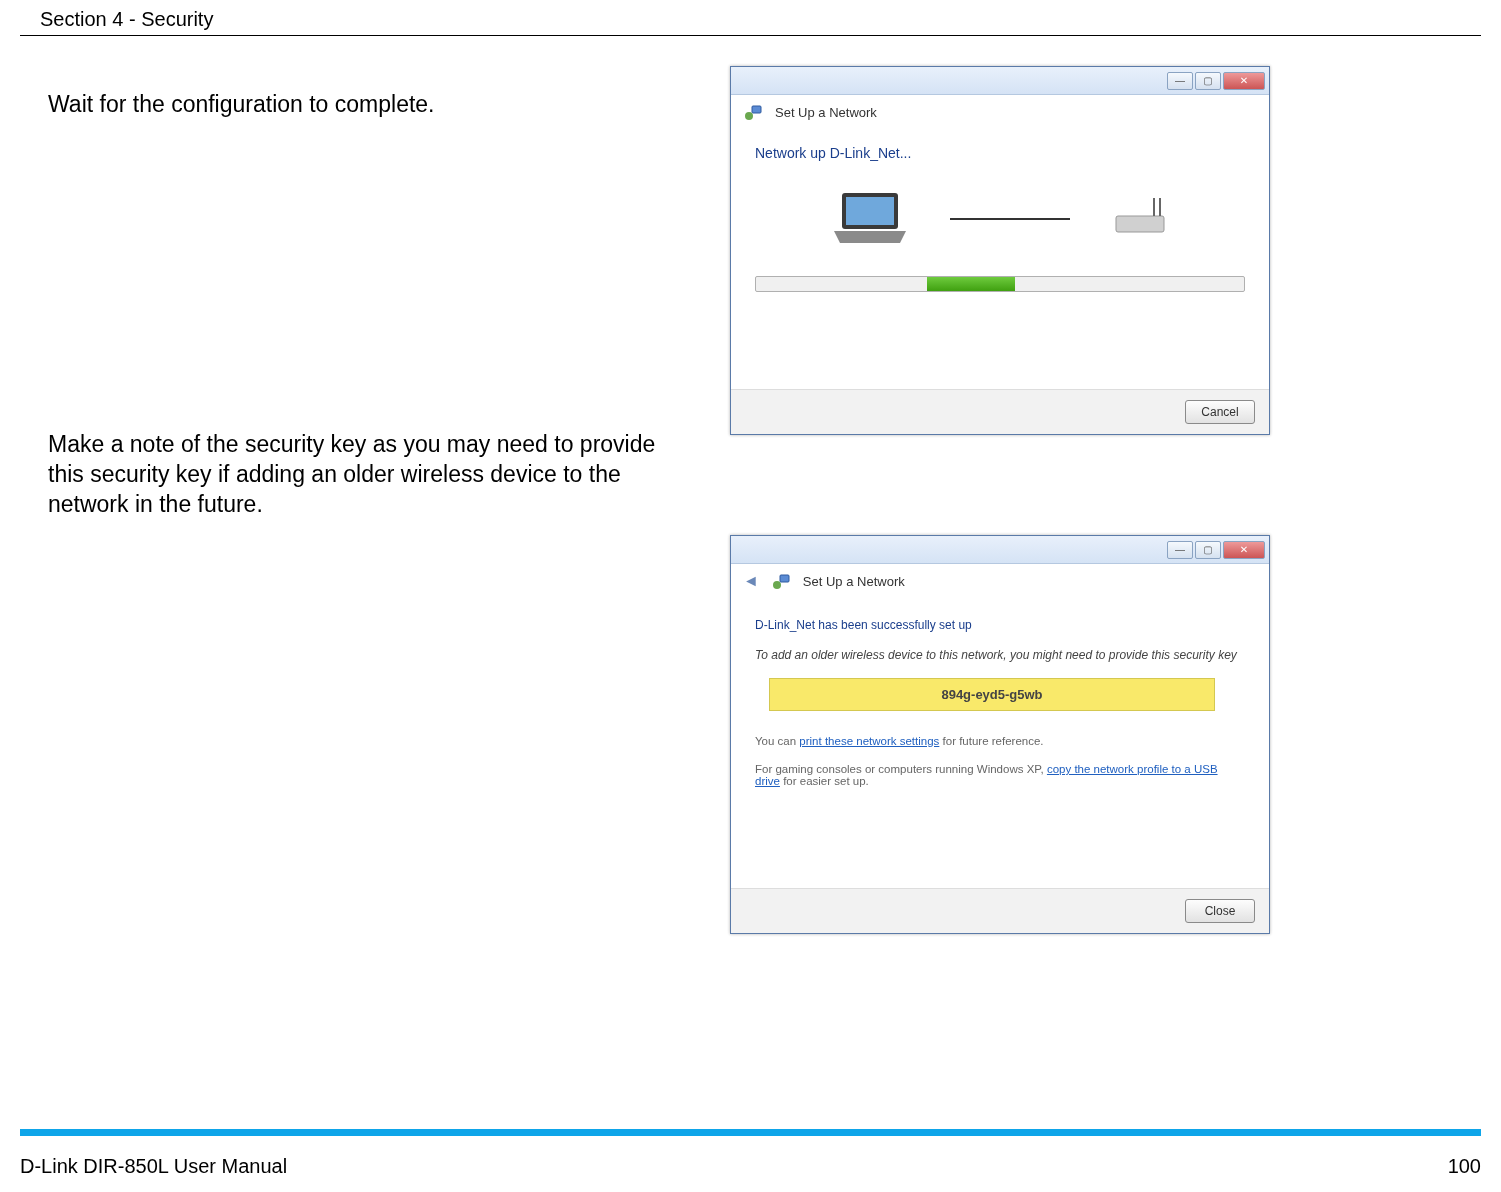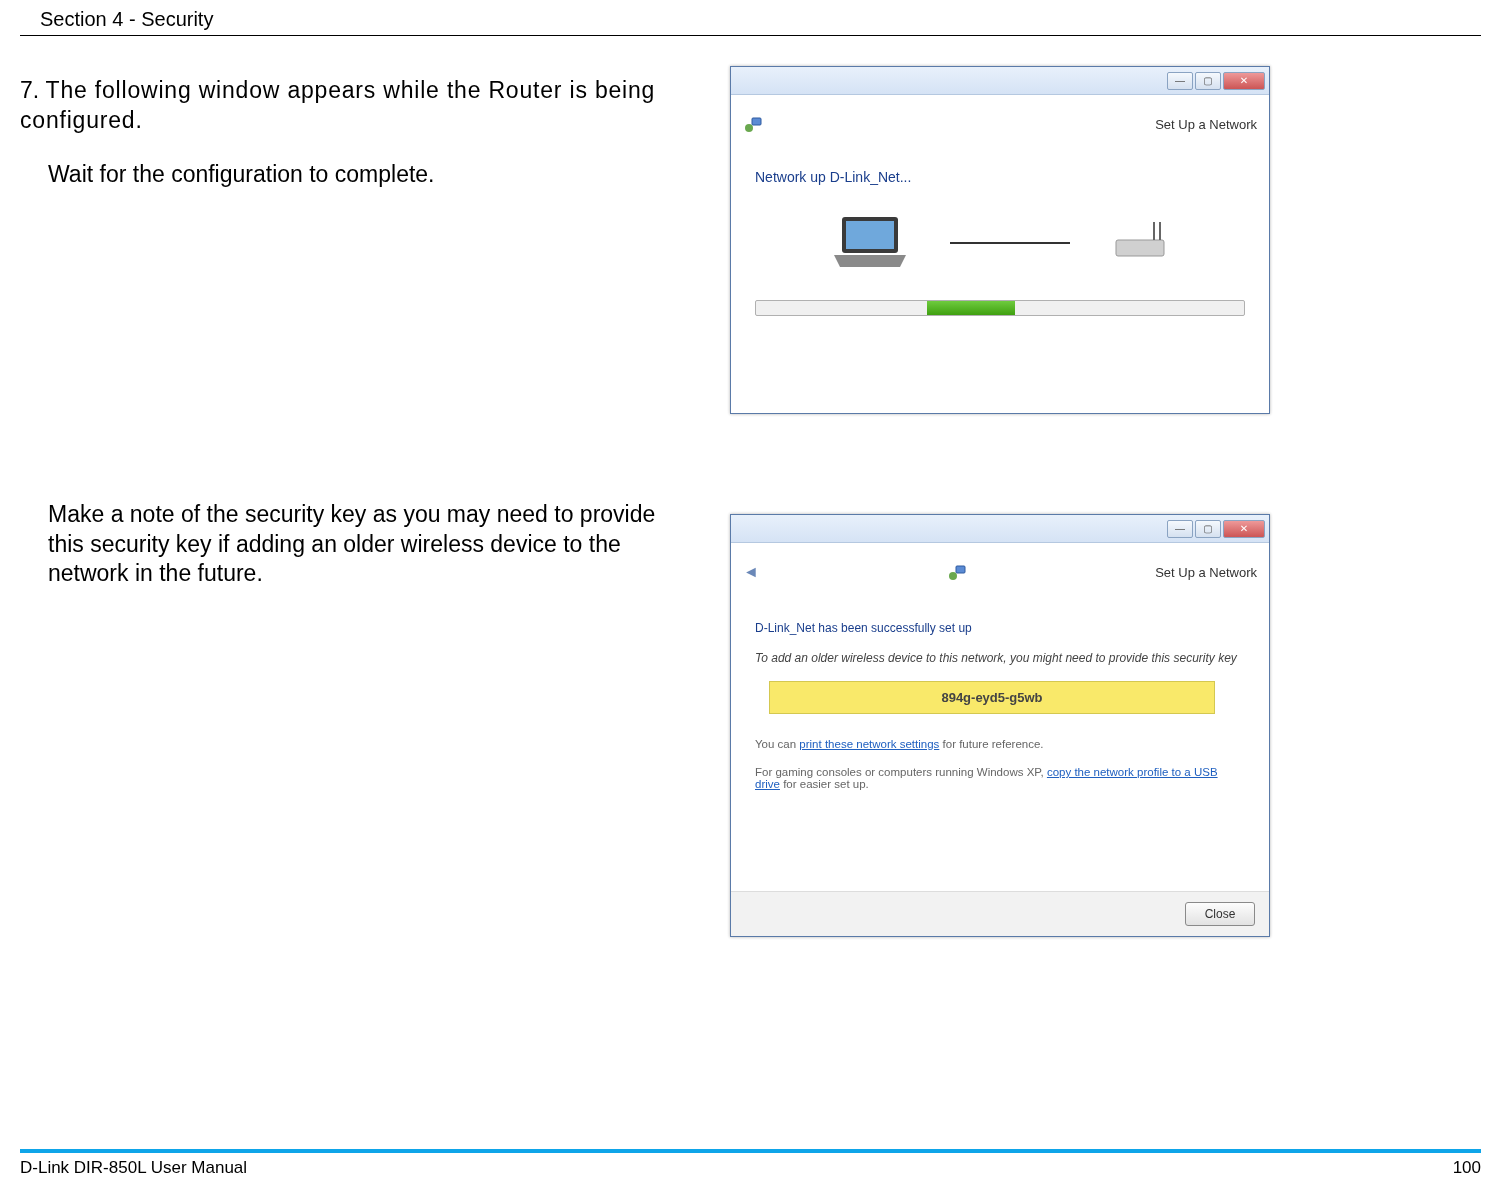--- a/index.html
+++ b/index.html
@@ -88,25 +88,24 @@
       color: #555;
     }
     .tb-btn.close {
       background: linear-gradient(to bottom, #e99, #c55);
       color: #fff;
       width: 42px;
     }
     .dialog-header {
       display: flex;
       align-items: center;
-      padding: 20px 12px;
+      padding: 8px 12px;
       gap: 12px;
       font-size: 13px;
       color: #333;
-      justify-content: space-between;
     }
     .header-icon {
       width: 20px;
       height: 18px;
       display: inline-block;
     }
     .header-icon svg { display:block; }
     .win-body {
       padding: 16px 24px 20px 24px;
       min-height: 260px;
@@ -201,39 +200,35 @@
     .small-text {
       margin-bottom: 16px;
       color: #666;
       font-size: 11.5px;
     }
     .footer {
       position: absolute;
       bottom: 14px;
       left: 20px;
       right: 20px;
-      border-top: 4px solid #0ea5e9;
-      padding-top: 5px;
+      border-top: 7px solid #0ea5e9;
+      padding-top: 19px;
       display: flex;
       justify-content: space-between;
-      font-size: 17px;
+      font-size: 20px;
     }
   </style>
 </head>
 <body>
 
 <div class="section-header">Section 4 - Security</div>
 
 <div class="content">
   <div class="left-col">
     <div class="step step7">
-      <div>
-        <span class="step-num">7.</span>
-        <span class="step-text step-line1">The following window appears while the Router is being configured.</span>
-      </div>
       <div class="step-body">Wait for the configuration to complete.</div>
     </div>
 
     <div class="step step8">
       <div class="step-body">Make a note of the security key as you may need to provide this security key if adding an older wireless device to the network in the future.</div>
     </div>
 
   </div>
 
   <div class="right-col">
@@ -269,20 +264,23 @@
                 <rect x="6" y="20" width="48" height="16" rx="2" fill="#d0d0d0" stroke="#999"></rect>
                 <line x1="44" y1="2" x2="44" y2="20" stroke="#666" stroke-width="2"></line>
                 <line x1="50" y1="2" x2="50" y2="20" stroke="#666" stroke-width="2"></line>
               </svg>
           </span>
         </div>
         <div class="progress-track">
           <div class="progress-fill"></div>
         </div>
       </div>
+      <div class="button-row">
+        <span class="dlg-btn">Cancel</span>
+      </div>
     </div>
 
     <div class="window">
       <div class="titlebar">
         <div class="tb-btn">—</div>
         <div class="tb-btn">▢</div>
         <div class="tb-btn close">✕</div>
       </div>
       <div class="dialog-header">
         <span style="color:#6a88b8; font-size:16px;">◄</span>

